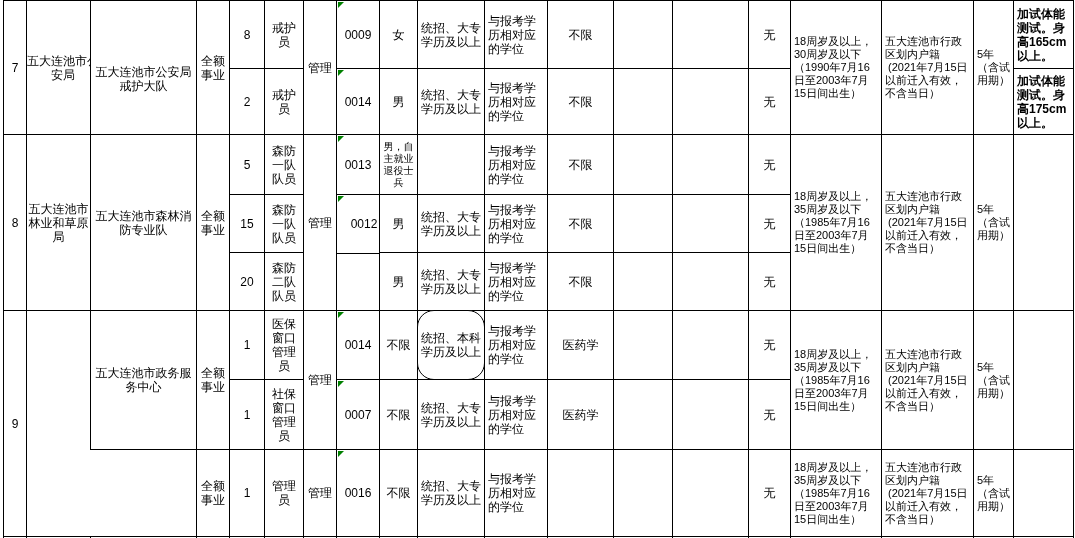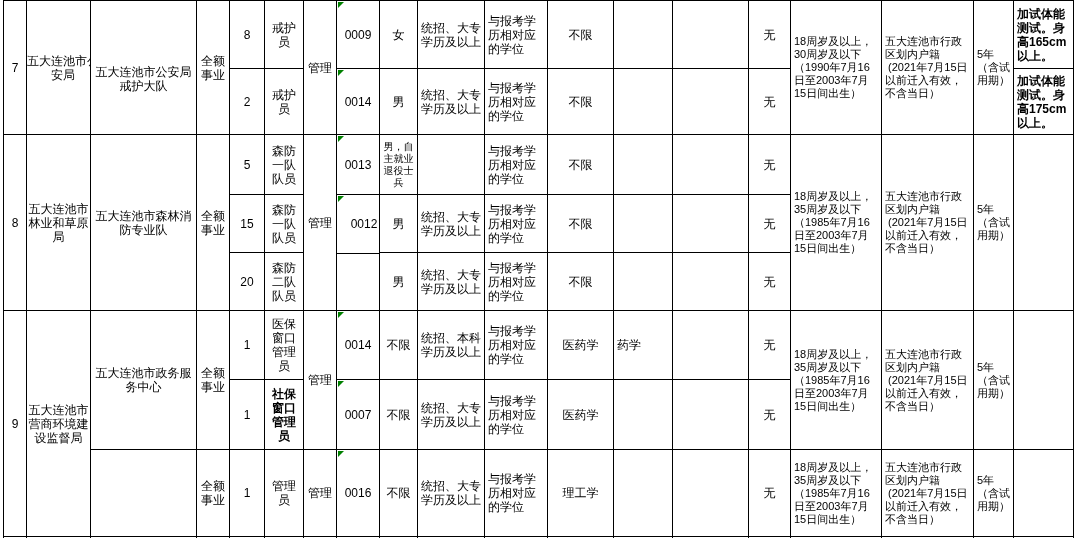--- a/index.html
+++ b/index.html
@@ -131,43 +131,41 @@
     <div class="cell left sm" style="left: 881px; top: 134px; width: 93px; height: 177px; border-color: rgb(0, 0, 0);"><span>五大连池市行政
 区划内户籍
  (2021年7月15日
 以前迁入有效，
 不含当日）</span></div>
     <div class="cell left sm" style="left: 973px; top: 134px; width: 41px; height: 177px; border-color: rgb(0, 0, 0);"><span>5年
 （含试
 用期）</span></div>
     <div class="cell" style="left: 1013px; top: 134px; width: 61px; height: 177px; border-color: rgb(0, 0, 0);"><span></span></div>
     <div class="cell" style="left: 3px; top: 310px; width: 24px; height: 227px; border-color: rgb(0, 0, 0);"><span>9</span></div>
-    <div class="cell" style="left: 26px; top: 310px; width: 65px; height: 227px; border-color: rgb(0, 0, 0);"><span>五大连池市营商环境建设监督局</span></div>
     <div class="cell" style="left: 90px; top: 310px; width: 107px; height: 140px; border-color: rgb(0, 0, 0);"><span>五大连池市政务服务中心</span></div>
     <div class="cell" style="left: 196px; top: 310px; width: 34px; height: 140px; border-color: rgb(0, 0, 0);"><span>全额事业</span></div>
     <div class="cell" style="left: 229px; top: 310px; width: 36px; height: 70px; border-color: rgb(0, 0, 0);"><span>1</span></div>
     <div class="cell" style="left: 264px; top: 310px; width: 40px; height: 70px; border-color: rgb(0, 0, 0);"><span>医保
 窗口
 管理
 员</span></div>
     <div class="cell" style="left: 229px; top: 379px; width: 36px; height: 71px; border-color: rgb(0, 0, 0);"><span>1</span></div>
-    <div class="cell" style="left: 264px; top: 379px; width: 40px; height: 71px; border-color: rgb(0, 0, 0); font-weight: bold;"><span>社保
+    <div class="cell" style="left: 264px; top: 379px; width: 40px; height: 71px; border-color: rgb(0, 0, 0);"><span>社保
 窗口
 管理
 员</span></div>
     <div class="cell" style="left: 303px; top: 310px; width: 34px; height: 140px; border-color: rgb(0, 0, 0);"><span>管理</span></div>
     <div class="cell" style="left: 336px; top: 310px; width: 44px; height: 70px; border-color: rgb(0, 0, 0);"><span>0014</span><span class="marker" style="border-top-color: rgb(0, 128, 0);"></span></div>
     <div class="cell" style="left: 379px; top: 310px; width: 39px; height: 70px; border-color: rgb(0, 0, 0);"><span>不限</span></div>
-    <div class="cell left" style="left: 417px; top: 310px; width: 68px; height: 70px; border-color: rgb(0, 0, 0);"><span>统招、本科
+    <div class="cell left" style="left: 417px; top: 310px; width: 68px; height: 70px; border-color: rgb(0, 0, 0); border-radius: 17px;"><span>统招、本科
 学历及以上</span></div>
     <div class="cell left" style="left: 484px; top: 310px; width: 64px; height: 70px; border-color: rgb(0, 0, 0);"><span>与报考学
 历相对应
 的学位</span></div>
     <div class="cell" style="left: 547px; top: 310px; width: 67px; height: 70px; border-color: rgb(0, 0, 0);"><span>医药学</span></div>
-    <div class="cell left" style="left: 613px; top: 310px; width: 60px; height: 70px; border-color: rgb(0, 0, 0);"><span>药学</span></div>
     <div class="cell" style="left: 672px; top: 310px; width: 77px; height: 70px; border-color: rgb(0, 0, 0);"><span></span></div>
     <div class="cell" style="left: 748px; top: 310px; width: 43px; height: 70px; border-color: rgb(0, 0, 0);"><span>无</span></div>
     <div class="cell" style="left: 336px; top: 379px; width: 44px; height: 71px; border-color: rgb(0, 0, 0);"><span>0007</span><span class="marker" style="border-top-color: rgb(0, 128, 0);"></span></div>
     <div class="cell" style="left: 379px; top: 379px; width: 39px; height: 71px; border-color: rgb(0, 0, 0);"><span>不限</span></div>
     <div class="cell left" style="left: 417px; top: 379px; width: 68px; height: 71px; border-color: rgb(0, 0, 0);"><span>统招、大专
 学历及以上</span></div>
     <div class="cell left" style="left: 484px; top: 379px; width: 64px; height: 71px; border-color: rgb(0, 0, 0);"><span>与报考学
 历相对应
 的学位</span></div>
     <div class="cell" style="left: 547px; top: 379px; width: 67px; height: 71px; border-color: rgb(0, 0, 0);"><span>医药学</span></div>
@@ -193,21 +191,20 @@
     <div class="cell" style="left: 264px; top: 449px; width: 40px; height: 88px; border-color: rgb(0, 0, 0);"><span>管理
 员</span></div>
     <div class="cell" style="left: 303px; top: 449px; width: 34px; height: 88px; border-color: rgb(0, 0, 0);"><span>管理</span></div>
     <div class="cell" style="left: 336px; top: 449px; width: 44px; height: 88px; border-color: rgb(0, 0, 0);"><span>0016</span><span class="marker" style="border-top-color: rgb(0, 128, 0);"></span></div>
     <div class="cell" style="left: 379px; top: 449px; width: 39px; height: 88px; border-color: rgb(0, 0, 0);"><span>不限</span></div>
     <div class="cell left" style="left: 417px; top: 449px; width: 68px; height: 88px; border-color: rgb(0, 0, 0);"><span>统招、大专
 学历及以上</span></div>
     <div class="cell left" style="left: 484px; top: 449px; width: 64px; height: 88px; border-color: rgb(0, 0, 0);"><span>与报考学
 历相对应
 的学位</span></div>
-    <div class="cell" style="left: 547px; top: 449px; width: 67px; height: 88px; border-color: rgb(0, 0, 0);"><span>理工学</span></div>
     <div class="cell" style="left: 613px; top: 449px; width: 60px; height: 88px; border-color: rgb(0, 0, 0);"><span></span></div>
     <div class="cell" style="left: 672px; top: 449px; width: 77px; height: 88px; border-color: rgb(0, 0, 0);"><span></span></div>
     <div class="cell" style="left: 748px; top: 449px; width: 43px; height: 88px; border-color: rgb(0, 0, 0);"><span>无</span></div>
     <div class="cell left sm" style="left: 790px; top: 449px; width: 92px; height: 88px; border-color: rgb(0, 0, 0);"><span>18周岁及以上，
 35周岁及以下
 （1985年7月16
 日至2003年7月
 15日间出生）</span></div>
     <div class="cell left sm" style="left: 881px; top: 449px; width: 93px; height: 88px; border-color: rgb(0, 0, 0);"><span>五大连池市行政
 区划内户籍

